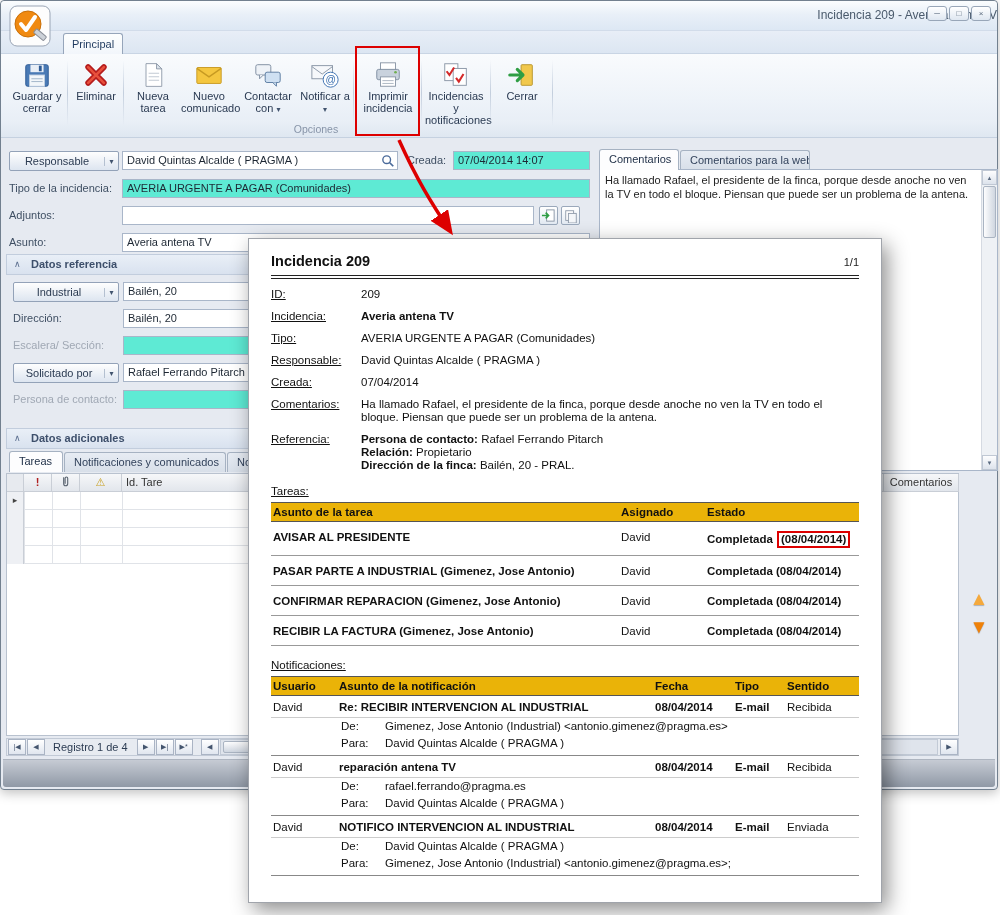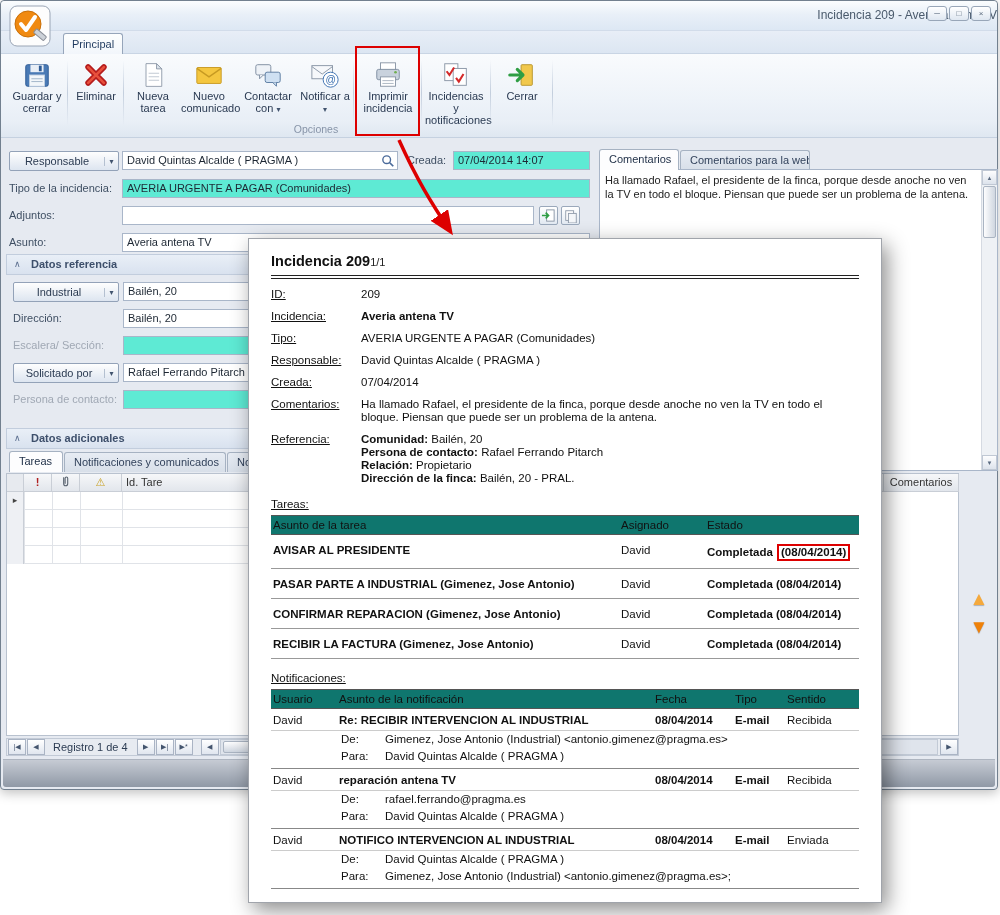--- a/index.html
+++ b/index.html
@@ -69,31 +69,31 @@
   .hsbthumb{position:absolute;left:2px;top:1px;width:640px;height:12px;background:linear-gradient(#fdfdfe,#cfd6e0);border:1px solid #aab4c2;border-radius:2px;cursor:pointer}
 
   .botband{position:absolute;left:2px;right:2px;bottom:2px;height:28px;border-radius:0 0 3px 3px;background:linear-gradient(#c6cbd4,#9099a6);border-top:1px solid #aeb5c0}
 
   
   .redframe{position:absolute;border:2px solid #dd0000;z-index:25;pointer-events:none}
   #arrow{position:absolute;inset:0;z-index:70;pointer-events:none}
 
   
   .pdialog{position:absolute;left:248px;top:238px;width:634px;height:665px;background:#fff;border:1px solid #a0a4ab;box-shadow:5px 7px 20px rgba(0,0,0,.45);z-index:60;padding:14px 22px;font-size:11.5px;color:#111;overflow:hidden}
-  .ptitlerow{display:flex;justify-content:flex-start;align-items:baseline}
+  .ptitlerow{display:flex;justify-content:space-between;align-items:baseline}
   .ptitle{font-size:14.5px;font-weight:bold}
   .ppage{font-size:11px;color:#222}
   .pdbl{border-top:1px solid #222;border-bottom:1px solid #222;height:4px;margin-top:6px}
   .prow{display:flex;margin-top:9px;line-height:13px}
   .plab{width:90px;flex:none;text-decoration:underline}
   .pval{flex:1}
   .b{font-weight:bold}
   .pseclab{margin-top:13px;text-decoration:underline}
   .pt{margin-top:5px}
-  .pthead{display:flex;border-top:1px solid #555;border-bottom:1px solid #555;background:#0f766e;font-weight:normal;padding:3px 2px}
+  .pthead{display:flex;border-top:1px solid #555;border-bottom:1px solid #555;background:#eab308;font-weight:bold;padding:3px 2px}
   .ptrow{display:flex;border-bottom:1px solid #999;padding:9px 2px 7px;line-height:13px}
   .ca{flex:1;padding-right:6px}
   .cb{width:86px;flex:none}
   .cc{width:150px;flex:none}
   .redd{display:inline-block;border:2px solid #dd0000;padding:0 2px;margin-left:1px}
   .nu{width:66px;flex:none}
   .na{flex:1;padding-right:6px}
   .nf{width:80px;flex:none}
   .nt{width:52px;flex:none}
   .ns{width:70px;flex:none}
@@ -434,21 +434,20 @@
         <span class="plab">Creada:</span>
         <span class="pval">07/04/2014</span>
       </div>
     <div class="prow">
         <span class="plab">Comentarios:</span>
         <span class="pval">Ha llamado Rafael, el presidente de la finca, porque desde anoche no ven la TV en todo el bloque. Piensan que puede ser un problema de la antena.</span>
       </div>
     <div class="prow">
       <span class="plab">Referencia:</span>
       <span class="pval">
-        <span style="display:block"><span class="b">Comunidad:</span> <span>Bailén, 20</span></span>
         <span style="display:block"><span class="b">Persona de contacto:</span> <span>Rafael Ferrando Pitarch</span></span>
         <span style="display:block"><span class="b">Relación:</span> <span>Propietario</span></span>
         <span style="display:block"><span class="b">Dirección de la finca:</span> <span>Bailén, 20 - PRAL.</span></span>
       </span>
     </div>
 
     <div class="pseclab">Tareas:</div>
     <div class="pt">
       <div class="pthead">
         <span class="ca">Asunto de la tarea</span>

